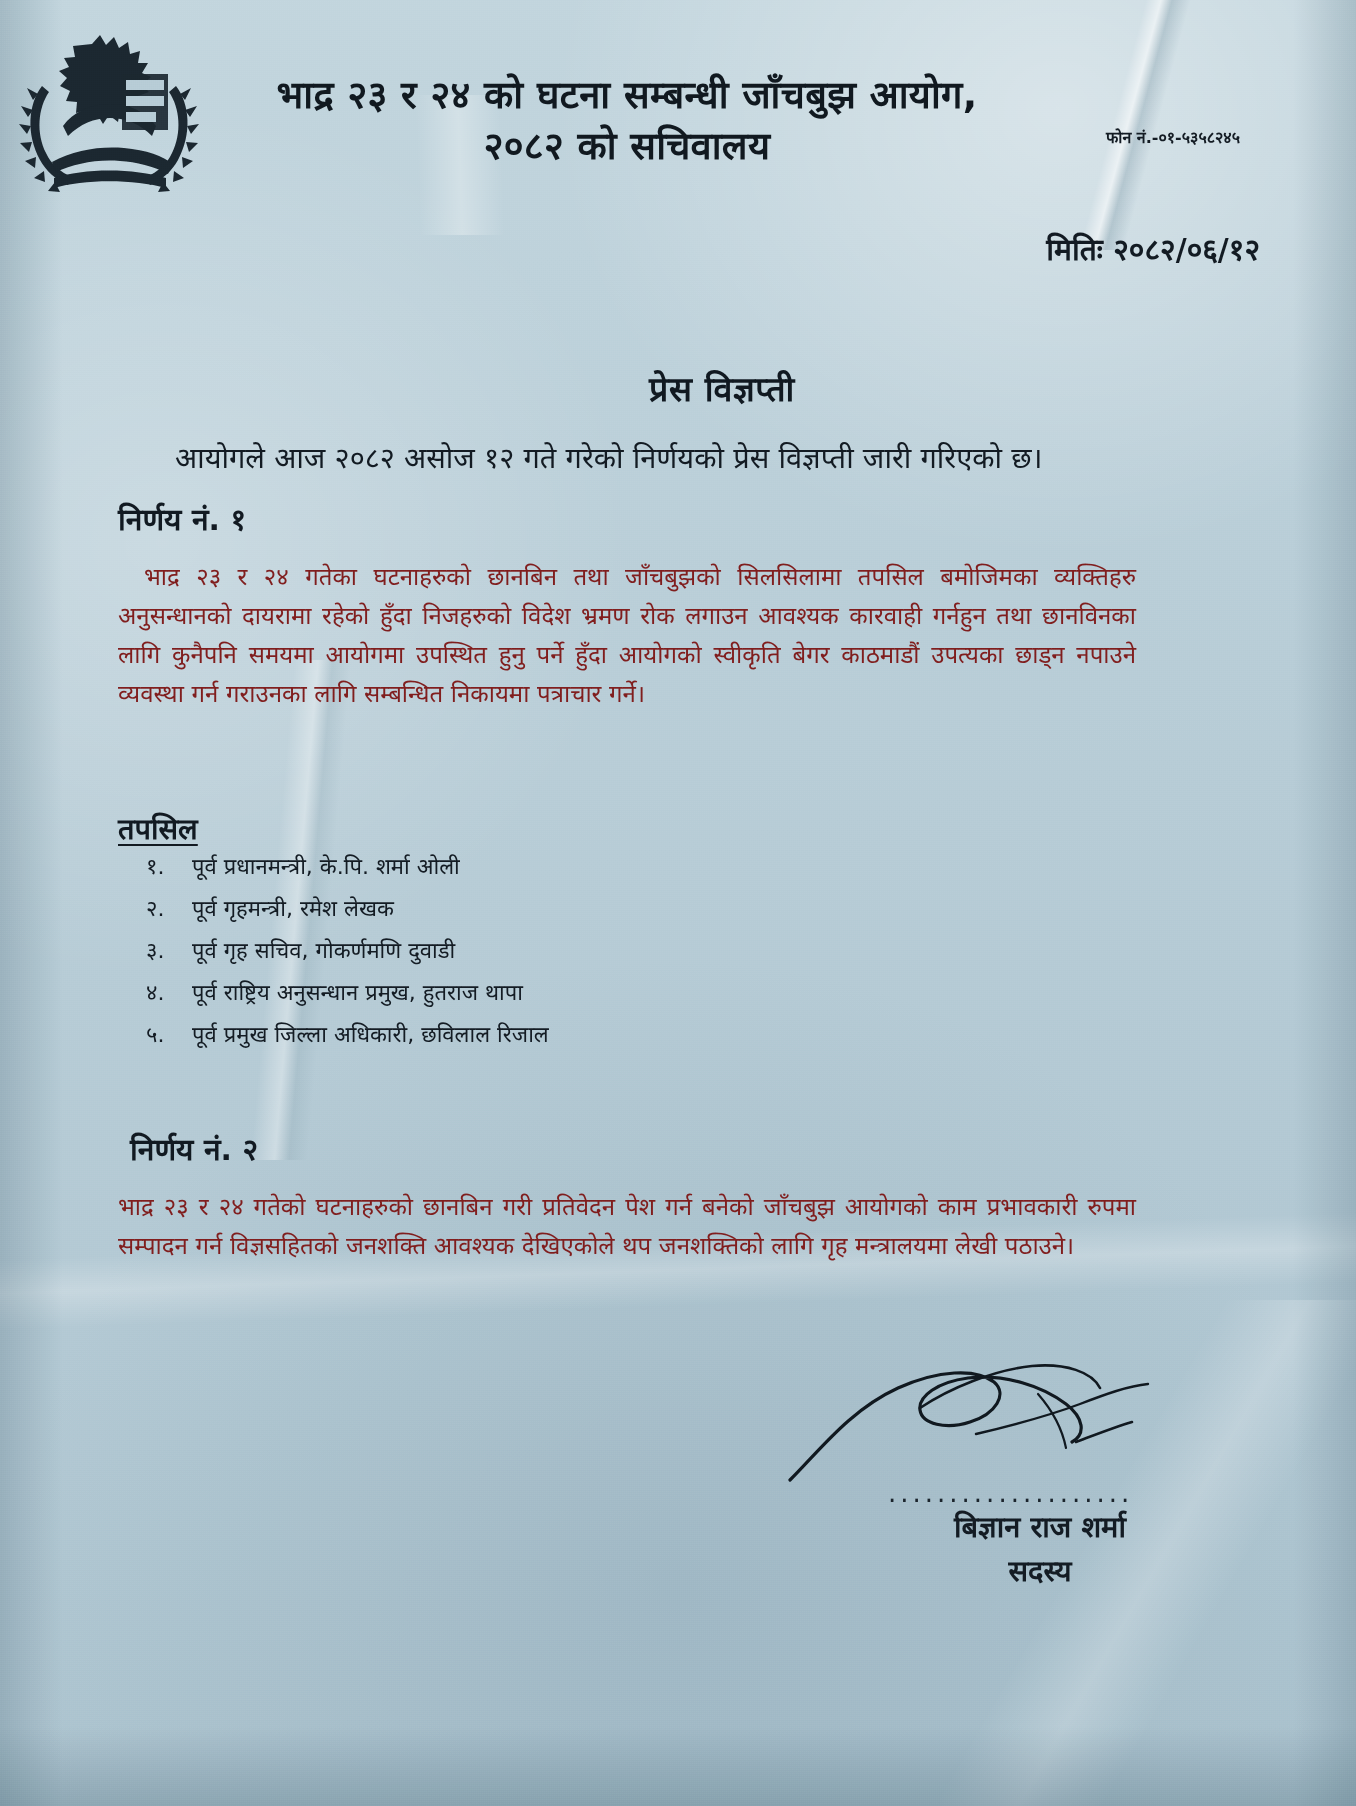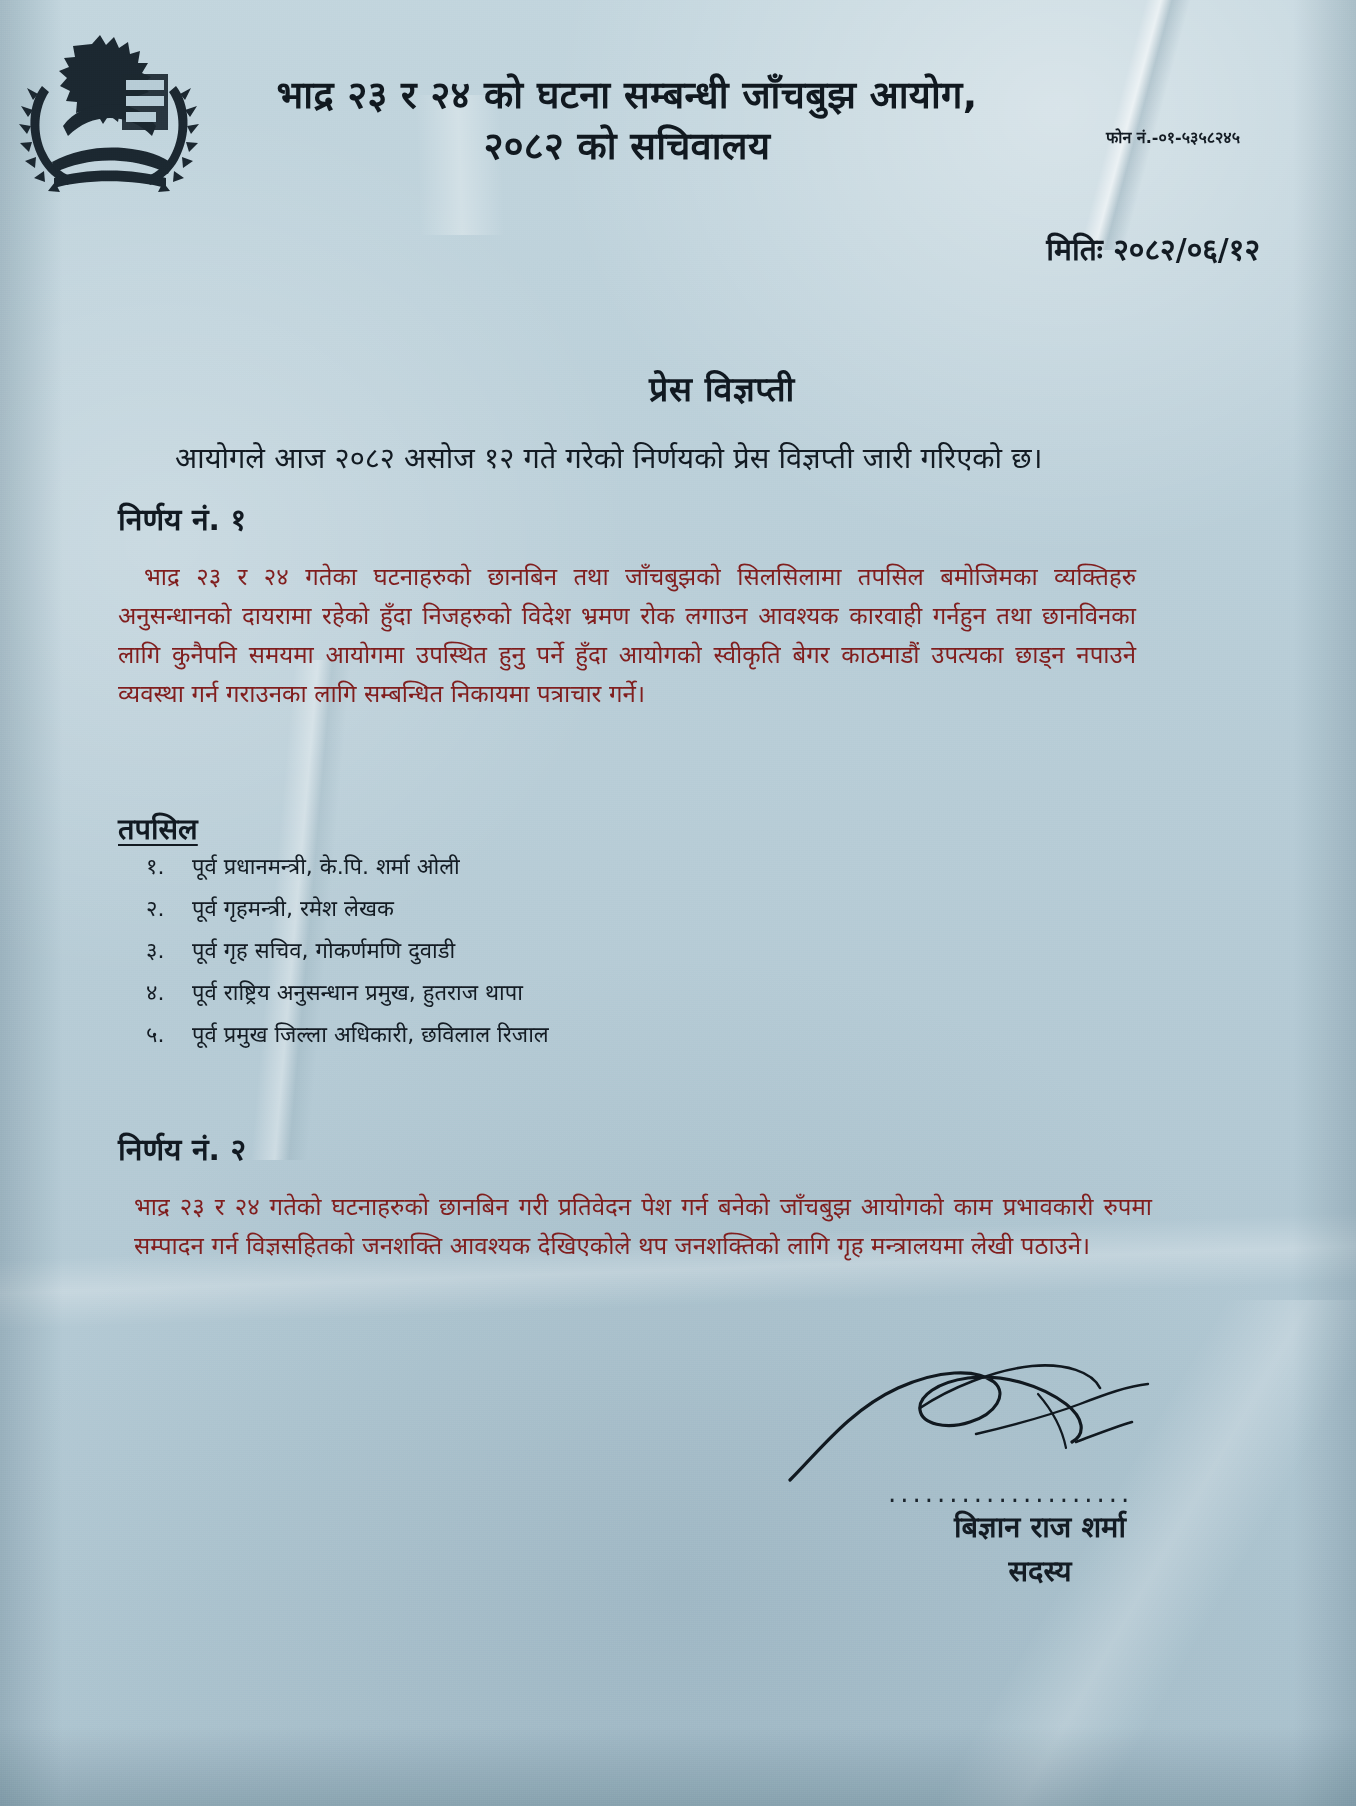--- a/index.html
+++ b/index.html
@@ -74,29 +74,29 @@
   }
   #intro{
     position:absolute;left:175px;top:437px;width:1010px;
     font-size:29px;line-height:1.5;color:#121a22;font-weight:500;
   }
   .sec-head{
     position:absolute;left:118px;width:600px;
     font-size:30px;font-weight:600;color:#111921;
   }
   #sec1-head{top:498px;}
-  #sec2-head{top:1128px;}
+  #sec2-head{top:1128px;margin-left:12px;}
 
   .para{
     position:absolute;left:118px;width:1018px;
     font-size:24px;line-height:1.62;color:#7f1d1d;font-weight:400;
     text-align:justify;text-justify:inter-word;
   }
   #sec1-body{top:558px;text-indent:26px;}
-  #sec2-body{top:1188px;margin-left:16px;}
+  #sec2-body{top:1188px;}
 
   #tapsil-head{
     position:absolute;left:118px;top:808px;
     font-size:29px;font-weight:600;color:#111921;
     text-decoration:underline;text-underline-offset:5px;
   }
   #tapsil-list{
     position:absolute;left:146px;top:856px;width:900px;
     list-style:none;margin:0;padding:0;
   }

